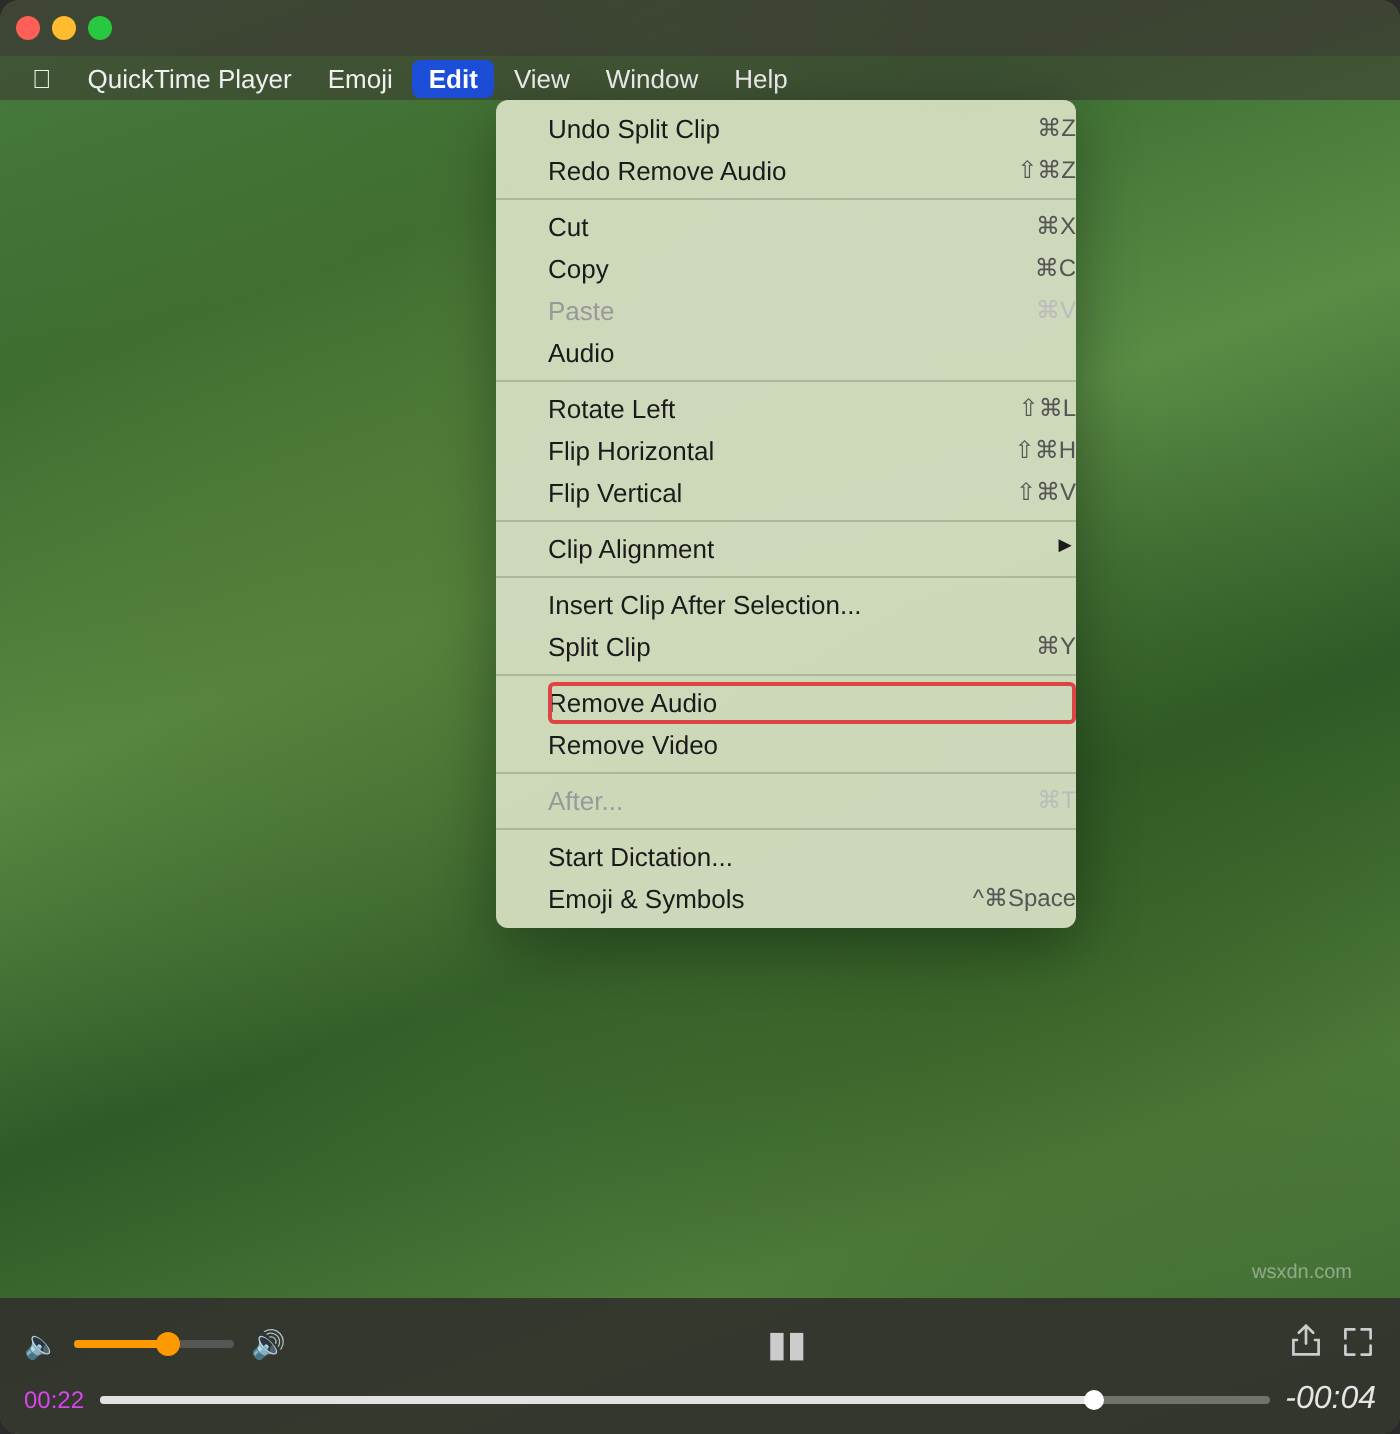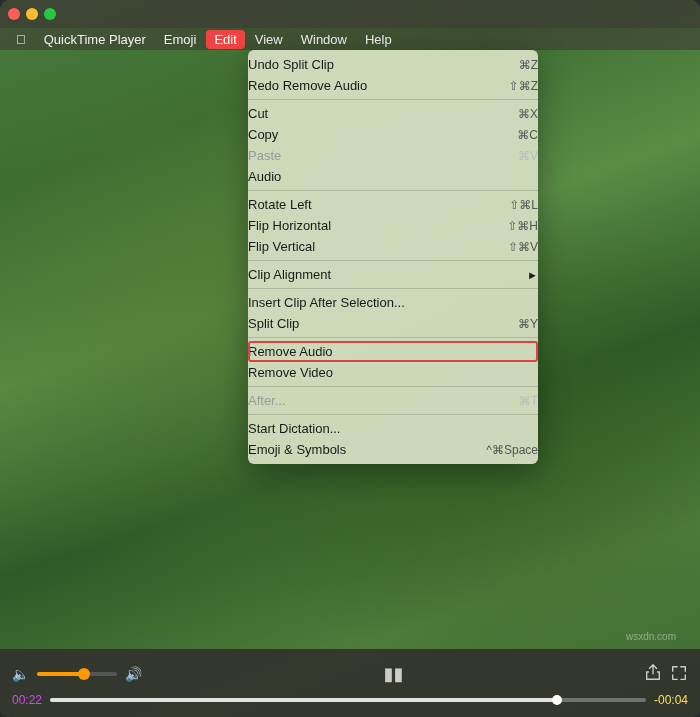--- a/index.html
+++ b/index.html
@@ -82,46 +82,48 @@
     .menu-item {
       color: #f0f0f0;
       font-size: 13px;
       padding: 2px 8px;
       border-radius: 4px;
       cursor: pointer;
       white-space: nowrap;
     }
 
     .menu-item.active {
-      background: #ef4444;
+      background: #1d4ed8;
       color: #fff;
+      font-weight: bold;
     }
 
     
     .dropdown-menu {
       position: absolute;
       top: 50px;
       left: 248px;
       z-index: 100;
       background: rgba(210,220,190,0.97);
       border-radius: 6px;
       box-shadow: 0 8px 30px rgba(0,0,0,0.35);
       min-width: 290px;
       padding: 4px 0;
     }
 
     .menu-row {
       display: flex;
       justify-content: space-between;
-      align-items: center;
+      align-items: flex-start;
       padding: 3px 0;
       color: #1a1a1a;
       font-size: 13px;
       cursor: pointer;
       white-space: nowrap;
+      margin-left: 26px;
     }
 
     .menu-row.disabled {
       color: #999;
       cursor: default;
     }
 
     .menu-row.highlighted {
       background: transparent;
       outline: 2px solid #d44;
@@ -258,22 +260,23 @@
       height: 10px;
       background: #fff;
       border-radius: 50%;
       position: absolute;
       top: -3px;
       left: 85%;
       transform: translateX(-50%);
     }
 
     .time-end {
-      color: #fde047;
-      font-size: 12px;
+      color: #e5e5e5;
+      font-size: 16px;
+      font-style: italic;
     }
 
     
     .watermark {
       position: absolute;
       bottom: 75px;
       right: 24px;
       color: rgba(255,255,255,0.4);
       font-size: 10px;
       z-index: 5;

